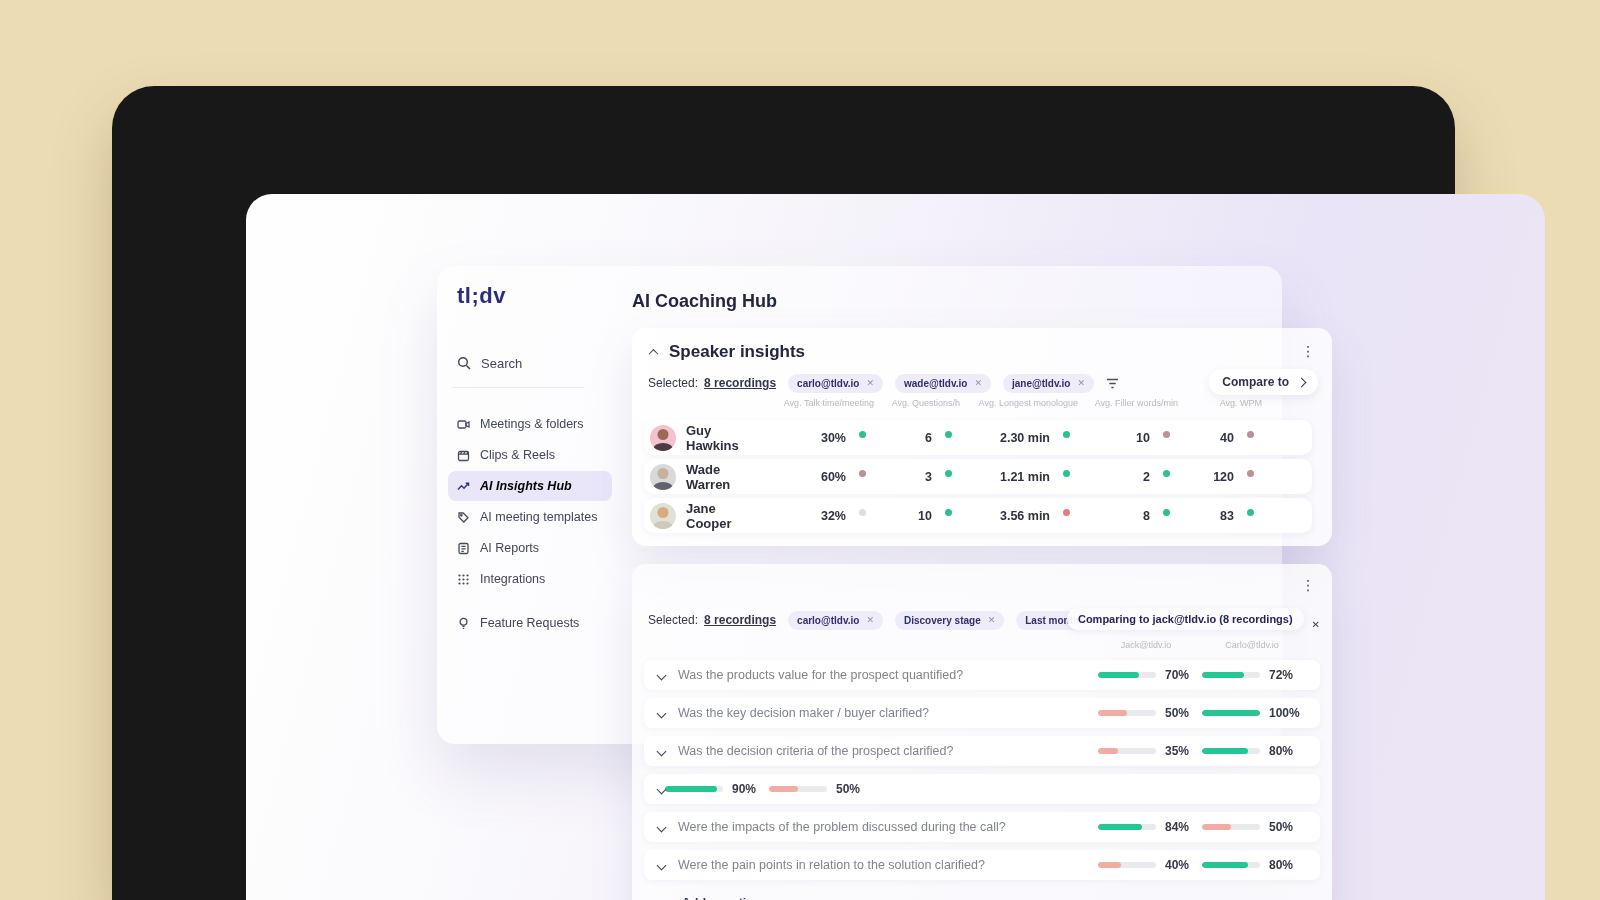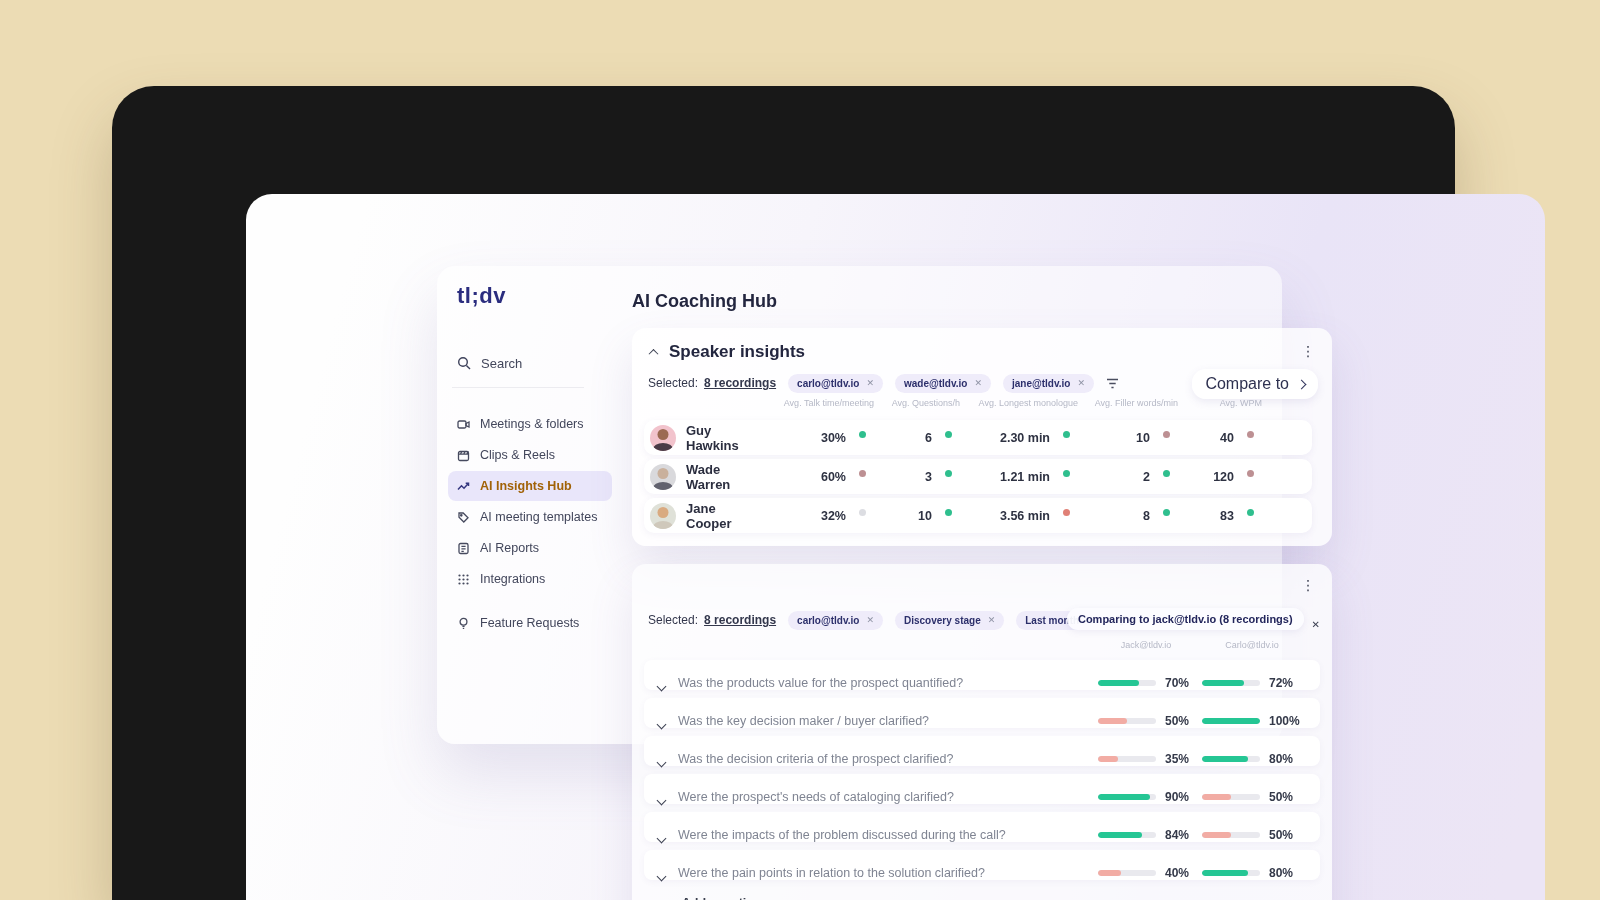--- a/index.html
+++ b/index.html
@@ -11,21 +11,21 @@
   .screen{position:absolute;left:134px;top:108px;width:1299px;height:770px;border-radius:26px;
           background:linear-gradient(105deg,#fefefe 8%,#f7f5fb 38%,#e9e4f7 72%,#ece5f5 96%);overflow:hidden;}
   
   .hub-panel{position:absolute;left:325px;top:180px;width:845px;height:478px;border-radius:18px;
              background:rgba(255,255,255,.52);box-shadow:0 30px 60px rgba(120,108,170,.16);}
   .logo{position:absolute;left:345px;top:197px;font-size:22px;font-weight:bold;color:#2b2d7f;letter-spacing:.5px;}
   .side-item{position:absolute;display:flex;align-items:center;gap:10px;height:30px;width:146px;
              font-size:12.5px;color:#42465b;padding:0 9px;border-radius:8px;cursor:pointer;}
   .side-item.search{left:336px;top:262px;font-size:13px;}
   .side-divider{position:absolute;left:340px;top:301px;width:132px;height:1px;background:rgba(40,40,80,.08);}
-  .side-item.active{background:#e9e6fa;color:#a16207;font-weight:bold;}
+  .side-item.active{background:#e9e6fa;color:#000000;font-weight:bold;font-style:italic;}
   .side-item svg{flex:0 0 auto;}
   
   .page-title{position:absolute;left:520px;top:204px;font-size:18px;font-weight:600;color:#23263f;}
   
   .card{position:absolute;border-radius:14px;background:rgba(255,255,255,.78);
         box-shadow:0 22px 45px rgba(110,100,165,.14);}
   .card-head{position:absolute;display:flex;align-items:center;gap:12px;}
   .card-title{font-size:17px;font-weight:600;color:#23263f;}
   .card-title .muted{color:#b9bcc8;font-weight:600;}
   .card-title .sep{color:#c9ccd6;font-weight:400;margin:0 7px;}
@@ -40,21 +40,21 @@
   .filter-row{position:absolute;display:flex;align-items:center;gap:12px;height:20px;}
   .sel-label{font-size:12px;color:#33374c;font-weight:400;}
   .sel-link{font-size:12px;color:#33374c;font-weight:600;text-decoration:underline;margin-left:-6px;}
   .chip{display:flex;align-items:center;gap:7px;background:#efecfa;border-radius:10px;
         padding:4px 9px;cursor:pointer;}
   .chip-label{font-size:10px;font-weight:bold;color:#2c2f6b;}
   .icon-x{font-size:9px;color:#8f93a5;cursor:pointer;}
   .icon-x::before{content:'\2715';}
   
   .compare-btn{position:absolute;display:flex;align-items:center;gap:9px;background:rgba(255,255,255,.92);
-               border-radius:14px;padding:6px 13px;font-size:16px;font-weight:400;color:#2e3150;
+               border-radius:14px;padding:6px 13px;font-size:12px;font-weight:700;color:#2e3150;
                box-shadow:0 3px 9px rgba(110,100,165,.12);cursor:pointer;}
   .comparing-wrap{position:absolute;display:flex;align-items:flex-end;gap:8px;}
   .comparing-chip{background:rgba(252,252,255,.95);border-radius:12px;padding:5px 11px;
                   font-size:11px;font-weight:bold;color:#23265c;box-shadow:0 2px 7px rgba(110,100,165,.10);}
   
   .sgrid{display:grid;grid-template-columns:1fr 112px 86px 118px 100px 84px;align-items:center;}
   .scol-head{position:absolute;left:532px;width:668px;padding-right:48px;box-sizing:border-box;}
   .scol-head .cell{font-size:9px;color:#b5b8c6;justify-self:end;padding-right:10px;white-space:nowrap;}
   .srow{position:absolute;left:532px;width:668px;height:35px;background:#fff;border-radius:10px;
         box-shadow:0 2px 7px rgba(100,90,150,.07);padding-right:48px;box-sizing:border-box;cursor:pointer;}
@@ -67,21 +67,21 @@
   .avatar::before{content:'';position:absolute;left:50%;top:4px;transform:translateX(-50%);
                   width:11px;height:11px;border-radius:50%;background:var(--head);}
   .avatar::after{content:'';position:absolute;left:50%;bottom:-4px;transform:translateX(-50%);
                  width:20px;height:12px;border-radius:50% 50% 0 0;background:var(--body);}
   .a-guy{--head:#9c6a52;--body:#4a3b46;background:#f2c3cc;}
   .a-wade{--head:#c9b09c;--body:#62626e;background:#d9d9dc;}
   .a-jane{--head:#d9aa80;--body:#cfc8bb;background:#dfe1d8;}
   
   .pb-collabel{position:absolute;font-size:9px;color:#b5b8c6;width:96px;text-align:center;}
   .qrow{position:absolute;left:532px;width:676px;height:30px;background:#fff;border-radius:8px;
-        box-shadow:0 2px 6px rgba(100,90,150,.06);display:flex;align-items:flex-end;
+        box-shadow:0 2px 6px rgba(100,90,150,.06);display:flex;align-items:center;
         padding:0 14px;box-sizing:border-box;cursor:pointer;}
   .qtext{flex:1;font-size:12.5px;color:#7f8492;margin-left:13px;white-space:nowrap;overflow:hidden;}
   .bargroup{display:flex;align-items:center;width:104px;flex:0 0 auto;}
   .track{width:58px;height:6px;border-radius:3px;background:#e9e9ee;overflow:hidden;}
   .fill{height:6px;border-radius:3px;background:#25c694;}
   .pct{font-size:12px;font-weight:bold;color:#343949;margin-left:9px;width:36px;}
   .addq{position:absolute;left:532px;display:flex;align-items:center;gap:13px;height:30px;
         font-size:12.5px;color:#3c404f;font-weight:600;cursor:pointer;}
   .icon-plus{font-size:15px;font-weight:400;color:#3c404f;}
   .icon-plus::before{content:'+';}
@@ -363,21 +363,20 @@
             </span>
           <span class="bargroup">
               <span class="track">
                 <span class="fill" style="width: 80%; background: rgb(37, 198, 148); display: block;"></span>
               </span>
               <span class="pct">80%</span>
             </span>
         </div>
         <div class="qrow" style="top:210px;left:12px;">
           <span class="chev down"></span>
-          <span class="qtext">Were the prospect's needs of cataloging clarified?</span>
           <span class="bargroup">
               <span class="track">
                 <span class="fill" style="width: 90%; background: rgb(37, 198, 148); display: block;"></span>
               </span>
               <span class="pct">90%</span>
             </span>
           <span class="bargroup">
               <span class="track">
                 <span class="fill" style="width: 50%; background: rgb(242, 172, 164); display: block;"></span>
               </span>

